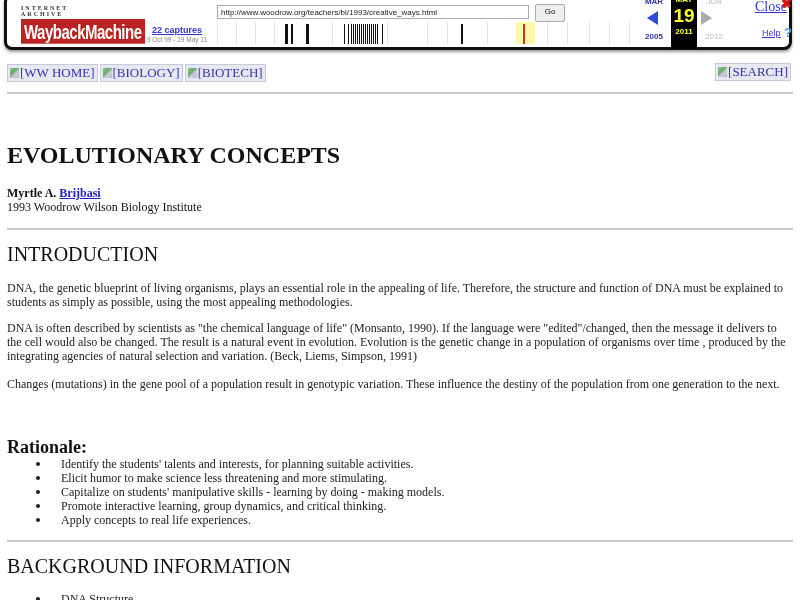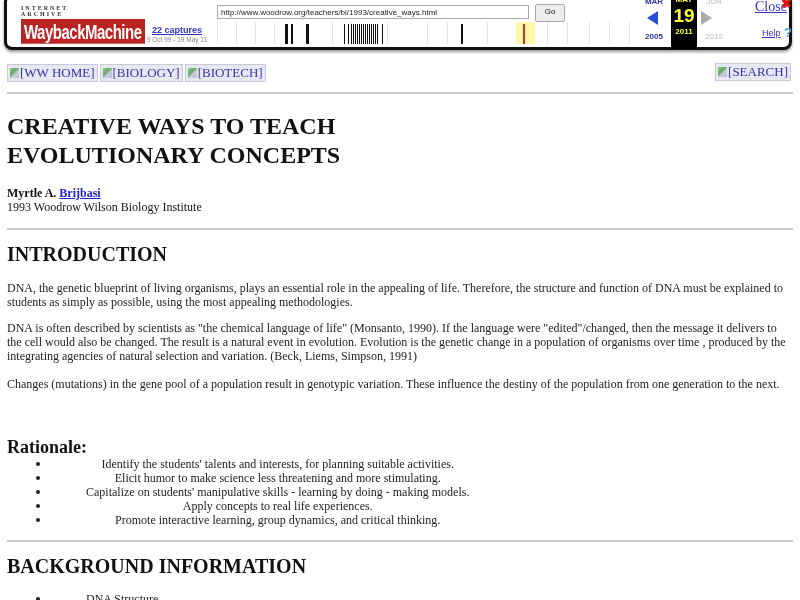--- a/index.html
+++ b/index.html
@@ -48,26 +48,26 @@
              padding: 0 2px 0 0; margin-right: 2px; line-height: 16px; }
   .navlink .broken { display: inline-block; width: 9px; height: 10px; margin: 0 1px 0 2px;
                      background: linear-gradient(135deg, #8c8 0%, #6a6 40%, #ccd 60%, #bbc 100%); vertical-align: -1px; }
   .nav .right { position: absolute; right: 0; top: 0; }
   hr.rule { position: absolute; left: 7px; right: 7px; height: 0; border: 0; border-top: 2px solid #c8c8c8; margin: 0; }
 
   h1.title { position: absolute; left: 7px; top: 112px; margin: 0; font-size: 24px; line-height: 29px; font-weight: bold; color: #111; }
   .author { position: absolute; left: 7px; top: 186px; font-size: 12px; line-height: 14px; }
   .author b a { color: #22c; text-decoration: underline; }
 
-  h2 { position: absolute; left: 7px; margin: 0; font-size: 20px; font-weight: bold; }
+  h2 { position: absolute; left: 7px; margin: 0; font-size: 20px; font-weight: normal; }
   h3 { position: absolute; left: 7px; margin: 0; font-size: 18px; font-weight: bold; }
   p.para { position: absolute; left: 7px; right: 12px; margin: 0; font-size: 12px; line-height: 14px; color: #222; }
 
   ul.list { position: absolute; left: 0; margin: 0; padding: 0; list-style: none; font-size: 12px; line-height: 14px; color: #222; }
-  ul.list li { position: relative; padding-left: 86px; text-align: center; }
+  ul.list li { position: relative; padding-left: 61px; }
   ul.list li .bullet { position: absolute; left: 36px; top: 5px; width: 4px; height: 4px; background: #222; border-radius: 50%; }
 </style>
 </head>
 <body>
 
 <div class="wb">
   <div class="wb-logo">
     <div class="ia">INTERNET ARCHIVE</div>
     <div class="wm">WaybackMachine</div>
   </div>
@@ -141,41 +141,41 @@
   <span class="wb-help-q">?</span>
 </div>
 
 <div class="nav">
   <a class="navlink"><span class="broken"></span><span>[WW HOME]</span></a><a class="navlink"><span class="broken"></span><span>[BIOLOGY]</span></a><a class="navlink"><span class="broken"></span><span>[BIOTECH]</span></a>
   <a class="navlink right"><span class="broken"></span><span>[SEARCH]</span></a>
 </div>
 <hr class="rule" style="top:92px">
 
 <h1 class="title">
-  <span>CREATIVE WAYS TO TEACH</span><br>
+  <br>
   <span>EVOLUTIONARY CONCEPTS</span>
 </h1>
 
 <div class="author">
   <b><span>Myrtle A.</span> <a>Brijbasi</a></b><br>
   <span>1993 Woodrow Wilson Biology Institute</span>
 </div>
 <hr class="rule" style="top:228px">
 
 <h2 style="top:243px">INTRODUCTION</h2>
 <p class="para" style="top:281px">DNA, the genetic blueprint of living organisms, plays an essential role in the appealing of life. Therefore, the structure and function of DNA must be explained to students as simply as possible, using the most appealing methodologies.</p>
 <p class="para" style="top:321px">DNA is often described by scientists as "the chemical language of life" (Monsanto, 1990). If the language were "edited"/changed, then the message it delivers to the cell would also be changed. The result is a natural event in evolution. Evolution is the genetic change in a population of organisms over time , produced by the integrating agencies of natural selection and variation. (Beck, Liems, Simpson, 1991)</p>
 <p class="para" style="top:377px">Changes (mutations) in the gene pool of a population result in genotypic variation. These influence the destiny of the population from one generation to the next.</p>
 
 <h3 style="top:437px">Rationale:</h3>
 <ul class="list" style="top:457px">
   <li><span class="bullet"></span><span>Identify the students' talents and interests, for planning suitable activities.</span></li>
   <li><span class="bullet"></span><span>Elicit humor to make science less threatening and more stimulating.</span></li>
   <li><span class="bullet"></span><span>Capitalize on students' manipulative skills - learning by doing - making models.</span></li>
+  <li><span class="bullet"></span><span>Promote interactive learning, group dynamics, and critical thinking.</span></li>
   <li><span class="bullet"></span><span>Apply concepts to real life experiences.</span></li>
-  <li><span class="bullet"></span><span>Promote interactive learning, group dynamics, and critical thinking.</span></li>
 </ul>
 <hr class="rule" style="top:540px">
 
 <h2 style="top:555px">BACKGROUND INFORMATION</h2>
 <ul class="list" style="top:592px">
   <li><span class="bullet"></span><span>DNA Structure</span></li>
 </ul>
 
 </body></html>

